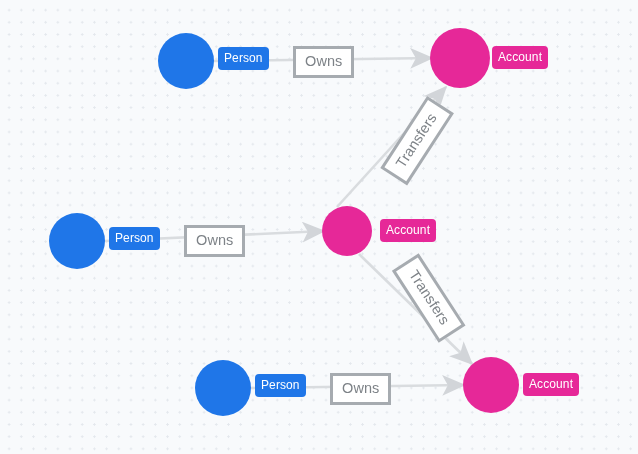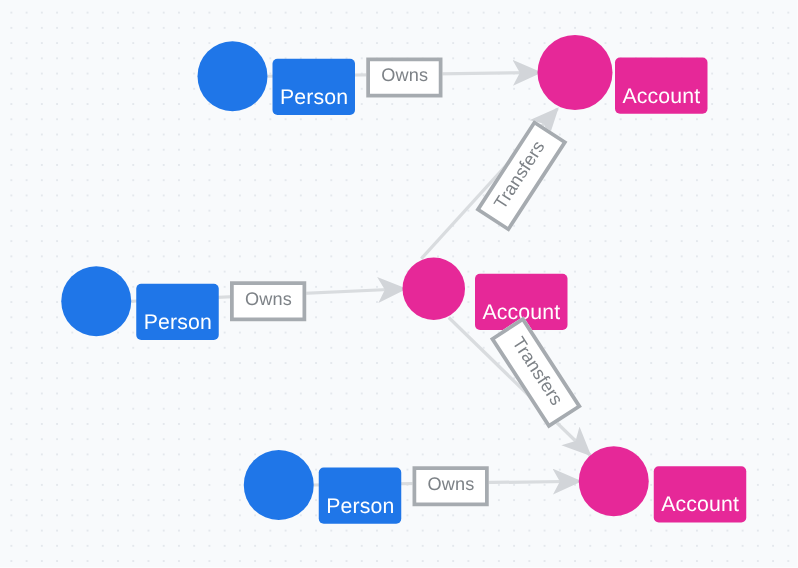--- a/index.html
+++ b/index.html
@@ -53,23 +53,23 @@
     position: absolute;
     border-radius: 50%;
     box-sizing: border-box;
   }
   .node.person { background: #1f76e8; }
   .node.account { background: #e62898; }
 
   .node-label {
     position: absolute;
     color: #ffffff;
-    font-size: 17px;
+    font-size: 12px;
     line-height: 1;
-    padding: 22px 6px 6px 6px;
+    padding: 5px 6px 6px 6px;
     border-radius: 4px;
     white-space: nowrap;
     box-sizing: border-box;
     letter-spacing: 0.1px;
   }
   .node-label.person { background: #1f76e8; }
   .node-label.account { background: #e62898; }
 
   .edge-label {
     position: absolute;

